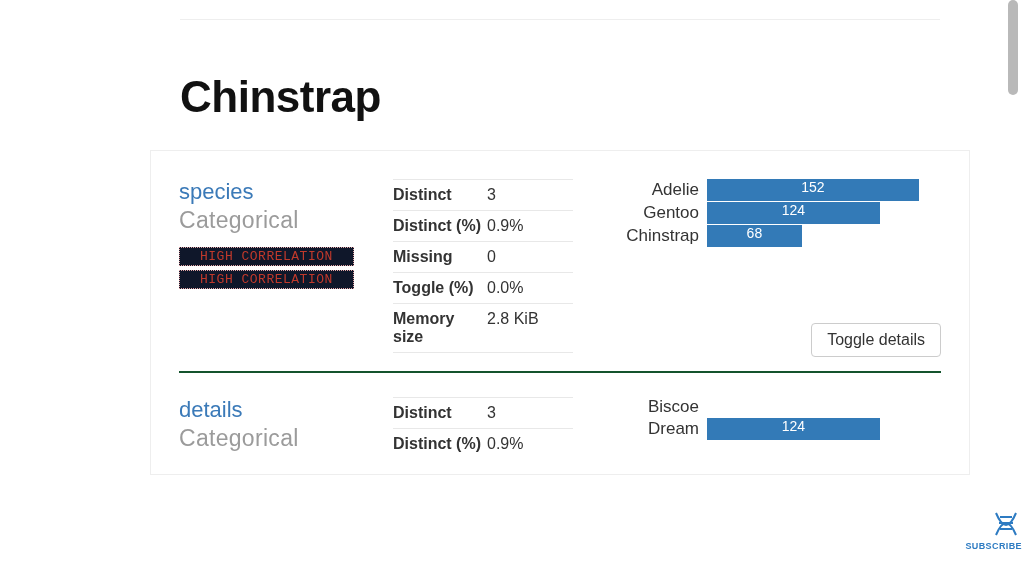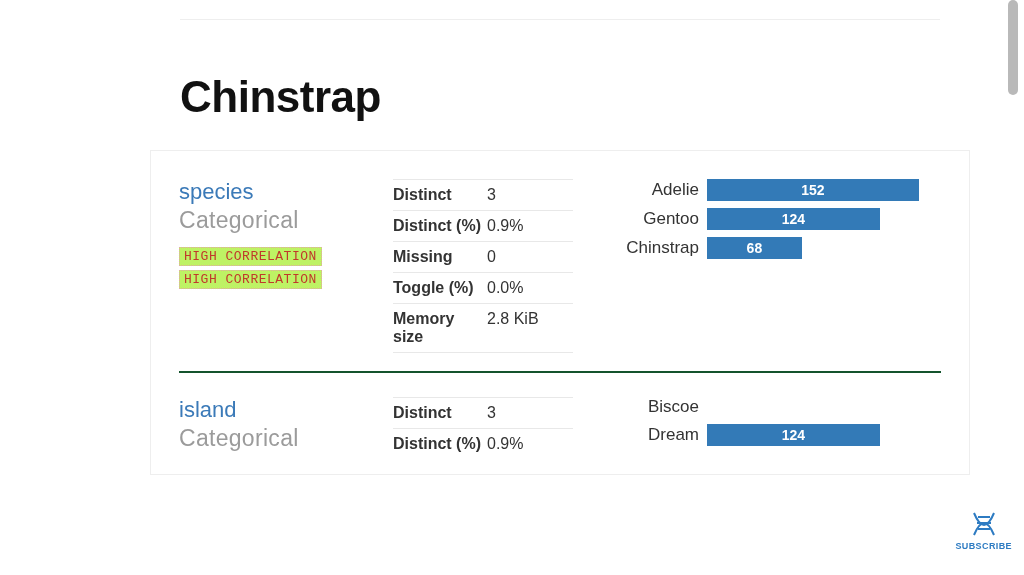--- a/index.html
+++ b/index.html
@@ -64,76 +64,75 @@
     font-size: 23px;
     margin-bottom: 12px;
     letter-spacing: 0.3px;
   }
   .warning-badge {
     display: inline-block;
     font-family: "Courier New", monospace;
     color: #c0392b;
     font-size: 13px;
     border: 1px dotted #e2a5a5;
-    padding: 1px 4px;
-    background: #bef264;
+    padding: 1px 20px;
+    background: #0f172a;
     margin-bottom: 3px;
     letter-spacing: 0.5px;
   }
   .stat-row {
     display: flex;
     border-bottom: 1px solid #e8e8e8;
     padding: 6px 0;
     font-size: 16px;
   }
   .stat-row:first-child { border-top: 1px solid #e8e8e8; }
   .stat-label { flex: 0 0 94px; font-weight: 600; }
   .stat-value { flex: 1; }
   .bar-row {
     display: flex;
     align-items: center;
-    margin-bottom: 7px;
+    margin-bottom: 1px;
   }
   .bar-label {
     text-align: right;
     padding-right: 8px;
     font-size: 17px;
     flex: 0 0 110px;
   }
   .bar-track {
     flex: 1;
     height: 22px;
     position: relative;
   }
   .bar-fill {
     height: 100%;
     background: #337ab7;
     display: flex;
-    align-items: center;
     justify-content: center;
     color: #fff;
     font-size: 14px;
-    font-weight: 700;
+    font-weight: 400;
   }
   .toggle-btn {
     position: absolute;
     right: 0;
     bottom: 14px;
     font-size: 16px;
     border: 1px solid #ccc;
     padding: 7px 15px;
     background: #fff;
     border-radius: 4px;
     color: #333;
   }
   .subscribe-deco {
     position: absolute;
-    right: 12px;
+    right: 2px;
     bottom: 24px;
-    text-align: center;
+    text-align: right;
   }
   .dna {
     display: inline-block;
   }
   .sub-text {
     font-size: 9px;
     font-weight: 700;
     color: #2d7bc2;
     letter-spacing: 0.4px;
   }
@@ -206,25 +205,26 @@
           <div class="bar-row">
             <div class="bar-label">Chinstrap</div>
             <div class="bar-track">
                 <div class="bar-fill" style="width:40.5%">
                   <span>68</span>
                 </div>
               </div>
           </div>
         </div>
 
+        <button class="toggle-btn">Toggle details</button>
       </div>
 
       <div class="variable-block" style="border-bottom:none;margin-bottom:0;padding-bottom:0;">
         <div class="col-left">
-          <div class="var-name">island</div>
+          <div class="var-name">details</div>
           <div class="var-type">Categorical</div>
         </div>
 
         <div class="col-stats">
           <div class="stat-row">
             <div class="stat-label">Distinct</div>
             <div class="stat-value">3</div>
           </div>
           <div class="stat-row" style="border-bottom:none;">
             <div class="stat-label">Distinct (%)</div>

